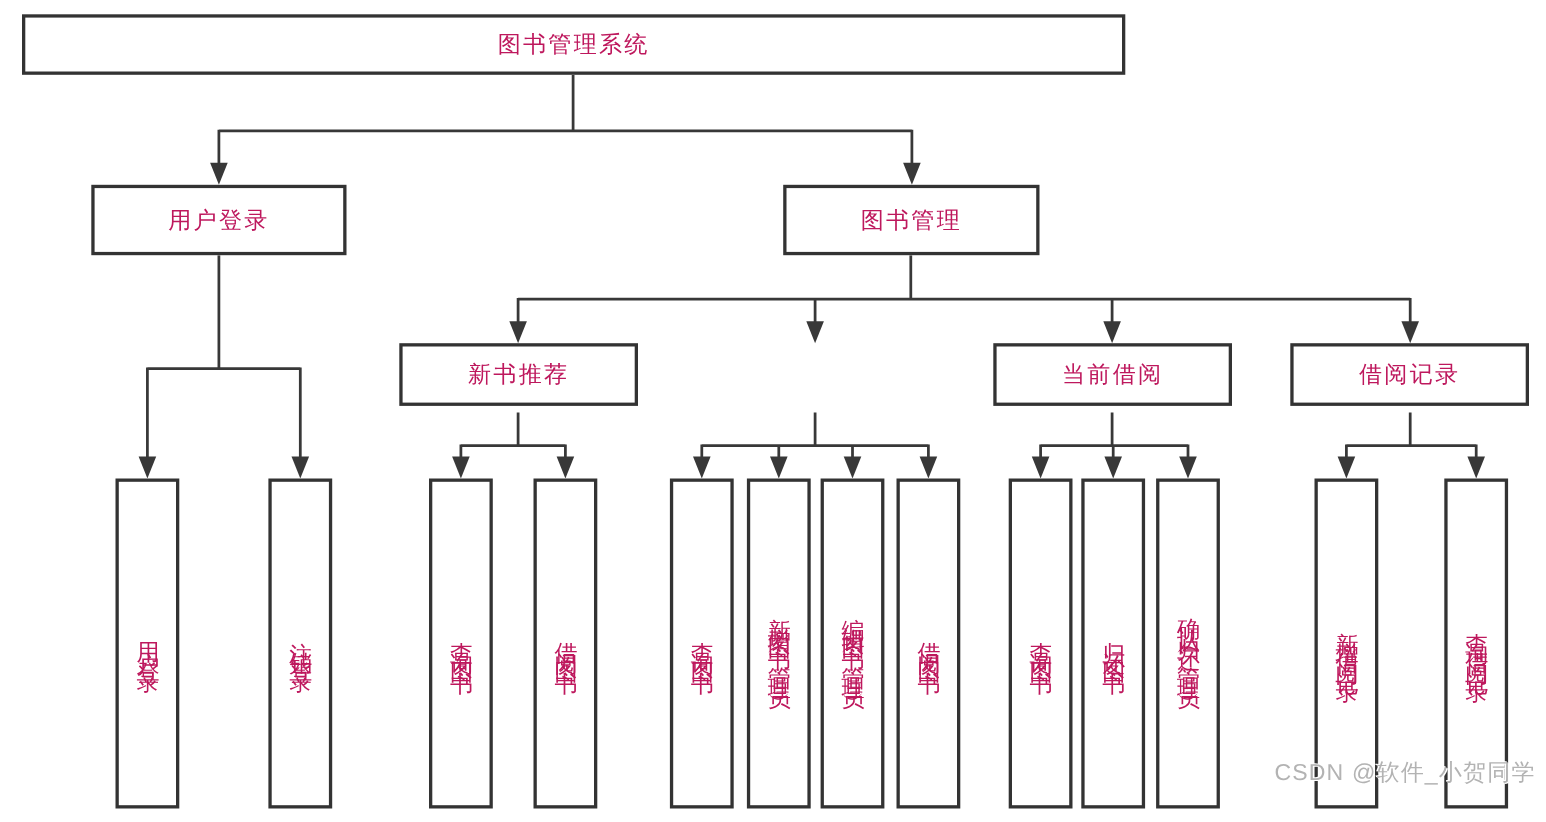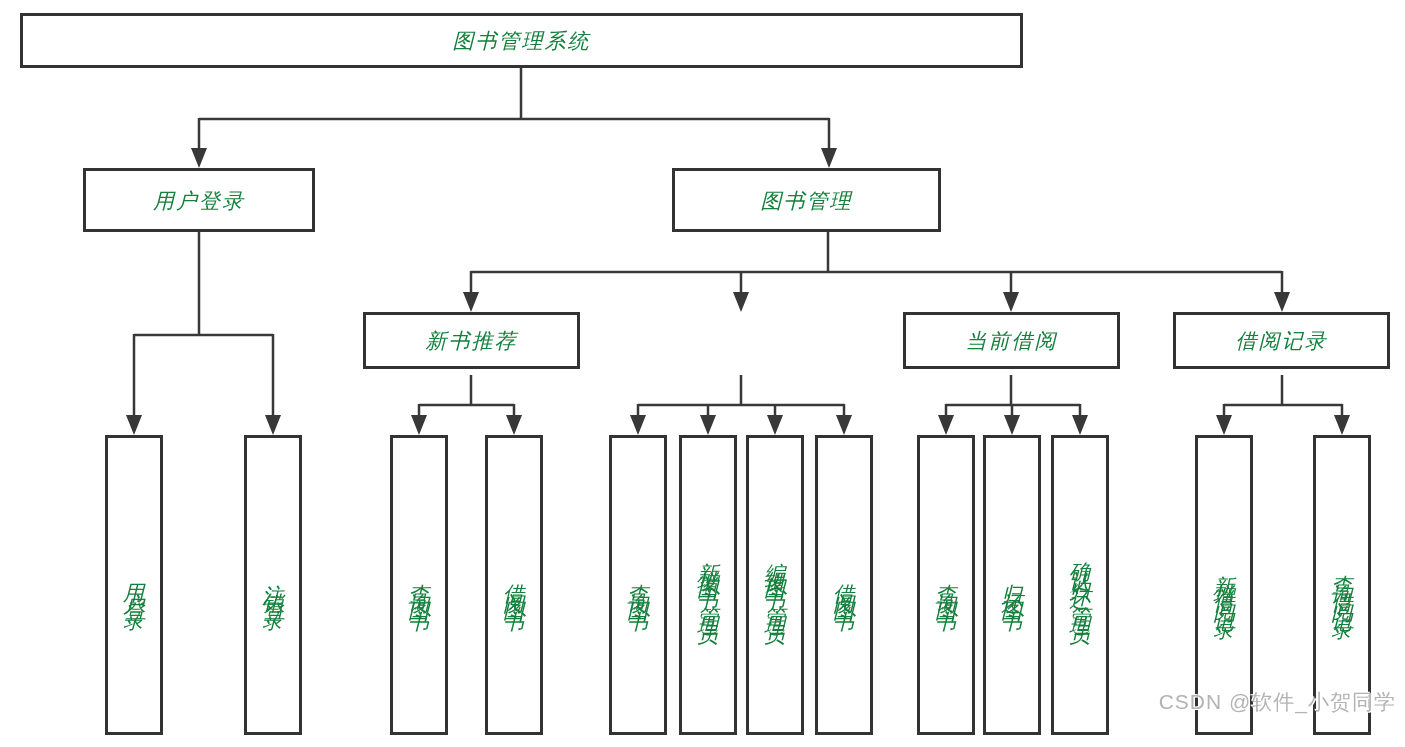--- a/index.html
+++ b/index.html
@@ -5,32 +5,32 @@
   html,body{margin:0;padding:0;background:#ffffff;}
   .canvas{
     position:relative;width:1405px;height:747px;background:#ffffff;
     font-family:"Liberation Sans",sans-serif;overflow:hidden;
   }
   .connectors{position:absolute;left:0;top:0;width:1405px;height:747px;}
   .connectors path{stroke:#383838;stroke-width:2.5;fill:none;}
   .connectors polygon{fill:#383838;stroke:none;}
   .node{
     position:absolute;box-sizing:border-box;border:3px solid #333333;background:#ffffff;
-    display:flex;align-items:center;justify-content:center;color:#15803d;font-style:italic;
+    display:flex;align-items:center;justify-content:center;color:#be185d;
   }
   .hlabel{font-size:21px;letter-spacing:2px;line-height:1;white-space:nowrap;}
   .vlabel{
     writing-mode:vertical-rl;text-orientation:mixed;
     font-size:21px;letter-spacing:9px;line-height:1;white-space:nowrap;
   }
   
   .n-root{left:20px;top:13px;width:1003px;height:55px;}
   
   .n-userlogin{left:83px;top:168px;width:232px;height:64px;}
-  .n-bookmgmt{left:672px;top:168px;width:269px;height:64px;}
+  .n-bookmgmt{left:712px;top:168px;width:233px;height:64px;}
   
   .lvl3{top:312px;width:217px;height:57px;}
   .n-recommend{left:363px;}
   .n-borrow{left:633px;}
   .n-current{left:903px;align-items:center;}
   .n-records{left:1173px;text-align:center;}
   
   .leaf{top:435px;width:58px;height:300px;}
   .n-leaf-login{left:105px;}
   .n-leaf-logout{left:244px;}

